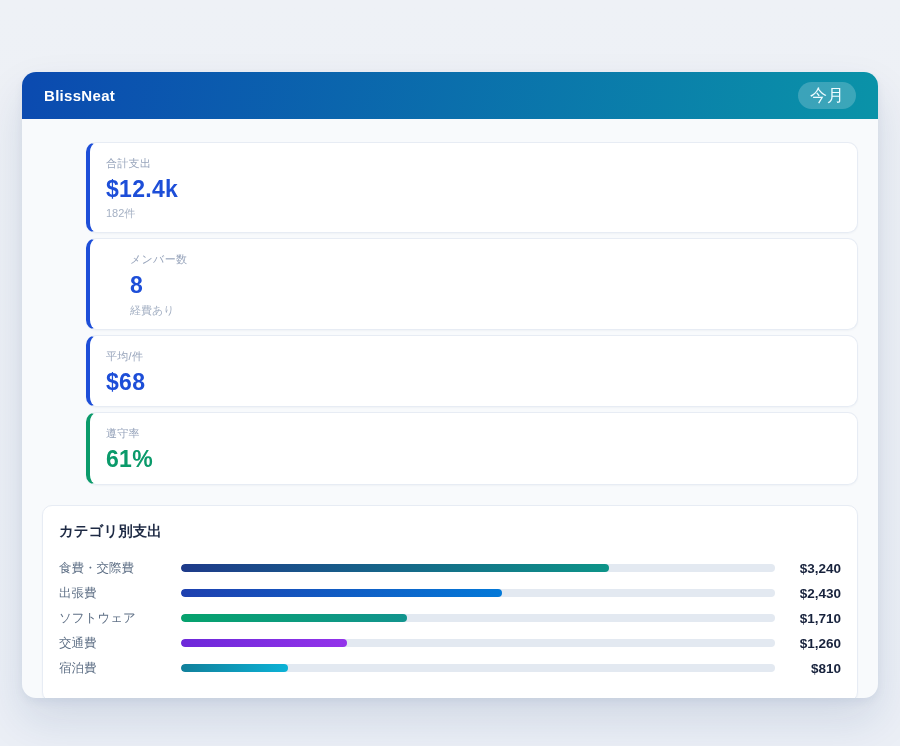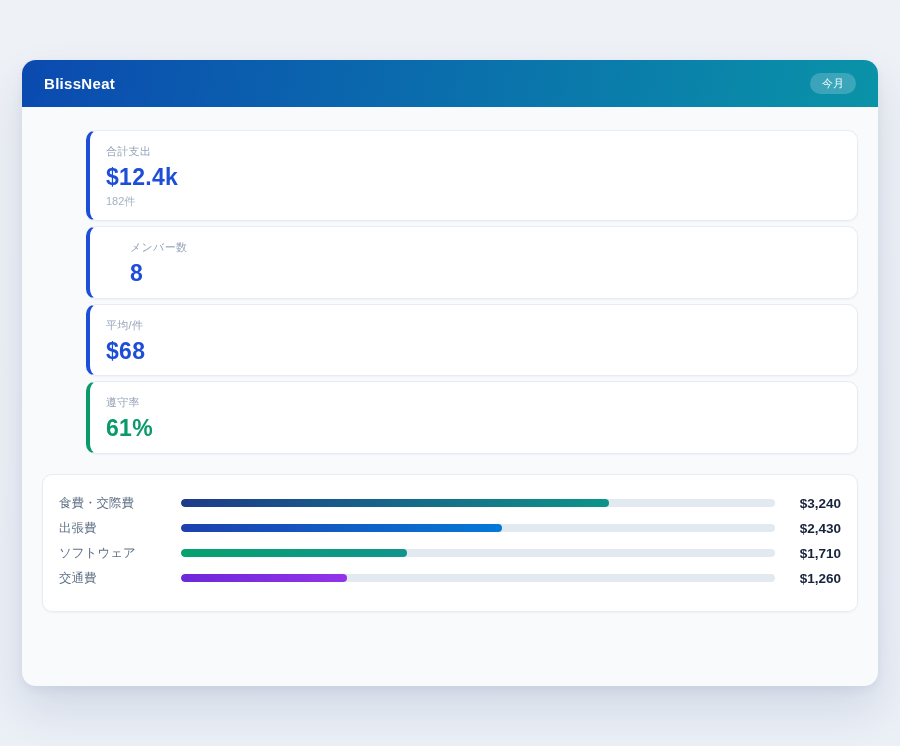--- a/index.html
+++ b/index.html
@@ -5,21 +5,21 @@
   * { box-sizing: border-box; margin: 0; padding: 0; }
   html, body { width: 900px; height: 746px; }
   body {
     font-family: "Liberation Sans", "DejaVu Sans", sans-serif;
     background: linear-gradient(180deg, #f0f3f8 0%, #ebeff6 100%);
     position: relative;
     overflow: hidden;
   }
   .app {
     position: absolute;
-    left: 22px; top: 60px;
+    left: 22px; top: 72px;
     width: 856px; height: 626px;
     background: #f8fafc;
     border-radius: 14px;
     box-shadow: 0 22px 45px rgba(20, 50, 110, 0.12), 0 4px 10px rgba(20,50,110,0.06);
     overflow: hidden;
   }
   .header {
     height: 47px;
     background: linear-gradient(100deg, #0b4ab0 0%, #0a93a8 100%);
     display: flex;
@@ -29,21 +29,21 @@
   }
   .header-title {
     color: #ffffff;
     font-size: 15px;
     font-weight: bold;
     letter-spacing: 0.3px;
   }
   .badge {
     background: rgba(255,255,255,0.20);
     color: #eefbff;
-    font-size: 11px;
+    font-size: 17px;
     line-height: 1;
     padding: 5px 12px;
     border-radius: 999px;
     border: none;
     cursor: pointer;
     font-family: inherit;
   }
   .content { padding: 23px 20px 0 20px; }
   .stat-card {
     background: #ffffff;
@@ -134,35 +134,37 @@
 
     <div class="stat-card" style="border-left-color: rgb(29, 78, 216);">
       <div class="stat-label">合計支出</div>
       <div class="stat-value" style="color: rgb(29, 78, 216);">$12.4k</div>
       <div class="stat-sub">182件</div>
     </div>
 
     <div class="stat-card" style="border-left-color: rgb(29, 78, 216); padding-left: 40px;">
       <div class="stat-label">メンバー数</div>
       <div class="stat-value" style="color: rgb(29, 78, 216);">8</div>
+      <div class="stat-sub">経費あり</div>
     </div>
 
     <div class="stat-card" style="border-left-color: rgb(29, 78, 216);">
       <div class="stat-label">平均/件</div>
       <div class="stat-value" style="color: rgb(29, 78, 216);">$68</div>
 
     </div>
 
     <div class="stat-card" style="border-left-color: rgb(10, 154, 106);">
       <div class="stat-label">遵守率</div>
       <div class="stat-value" style="color: rgb(10, 154, 106);">61%</div>
 
     </div>
 
     <div class="category-card">
+      <div class="category-title">カテゴリ別支出</div>
 
       <div class="cat-row">
         <div class="cat-label">食費・交際費</div>
         <div class="cat-track" style="background: rgb(227, 233, 241);">
           <div class="cat-fill" style="width: 72%; background: linear-gradient(90deg, rgb(30, 58, 138), rgb(13, 148, 136));"></div>
         </div>
         <div class="cat-value">$3,240</div>
       </div>
 
       <div class="cat-row">
@@ -182,16 +184,23 @@
       </div>
 
       <div class="cat-row">
         <div class="cat-label">交通費</div>
         <div class="cat-track" style="background: rgb(227, 233, 241);">
           <div class="cat-fill" style="width: 28%; background: linear-gradient(90deg, rgb(109, 40, 217), rgb(147, 51, 234));"></div>
         </div>
         <div class="cat-value">$1,260</div>
       </div>
 
+      <div class="cat-row">
+        <div class="cat-label">宿泊費</div>
+        <div class="cat-track" style="background: rgb(227, 233, 241);">
+          <div class="cat-fill" style="width: 18%; background: linear-gradient(90deg, rgb(17, 128, 155), rgb(12, 178, 214));"></div>
+        </div>
+        <div class="cat-value">$810</div>
+      </div>
 
     </div>
   </div>
 </div>
 
 </body></html>

